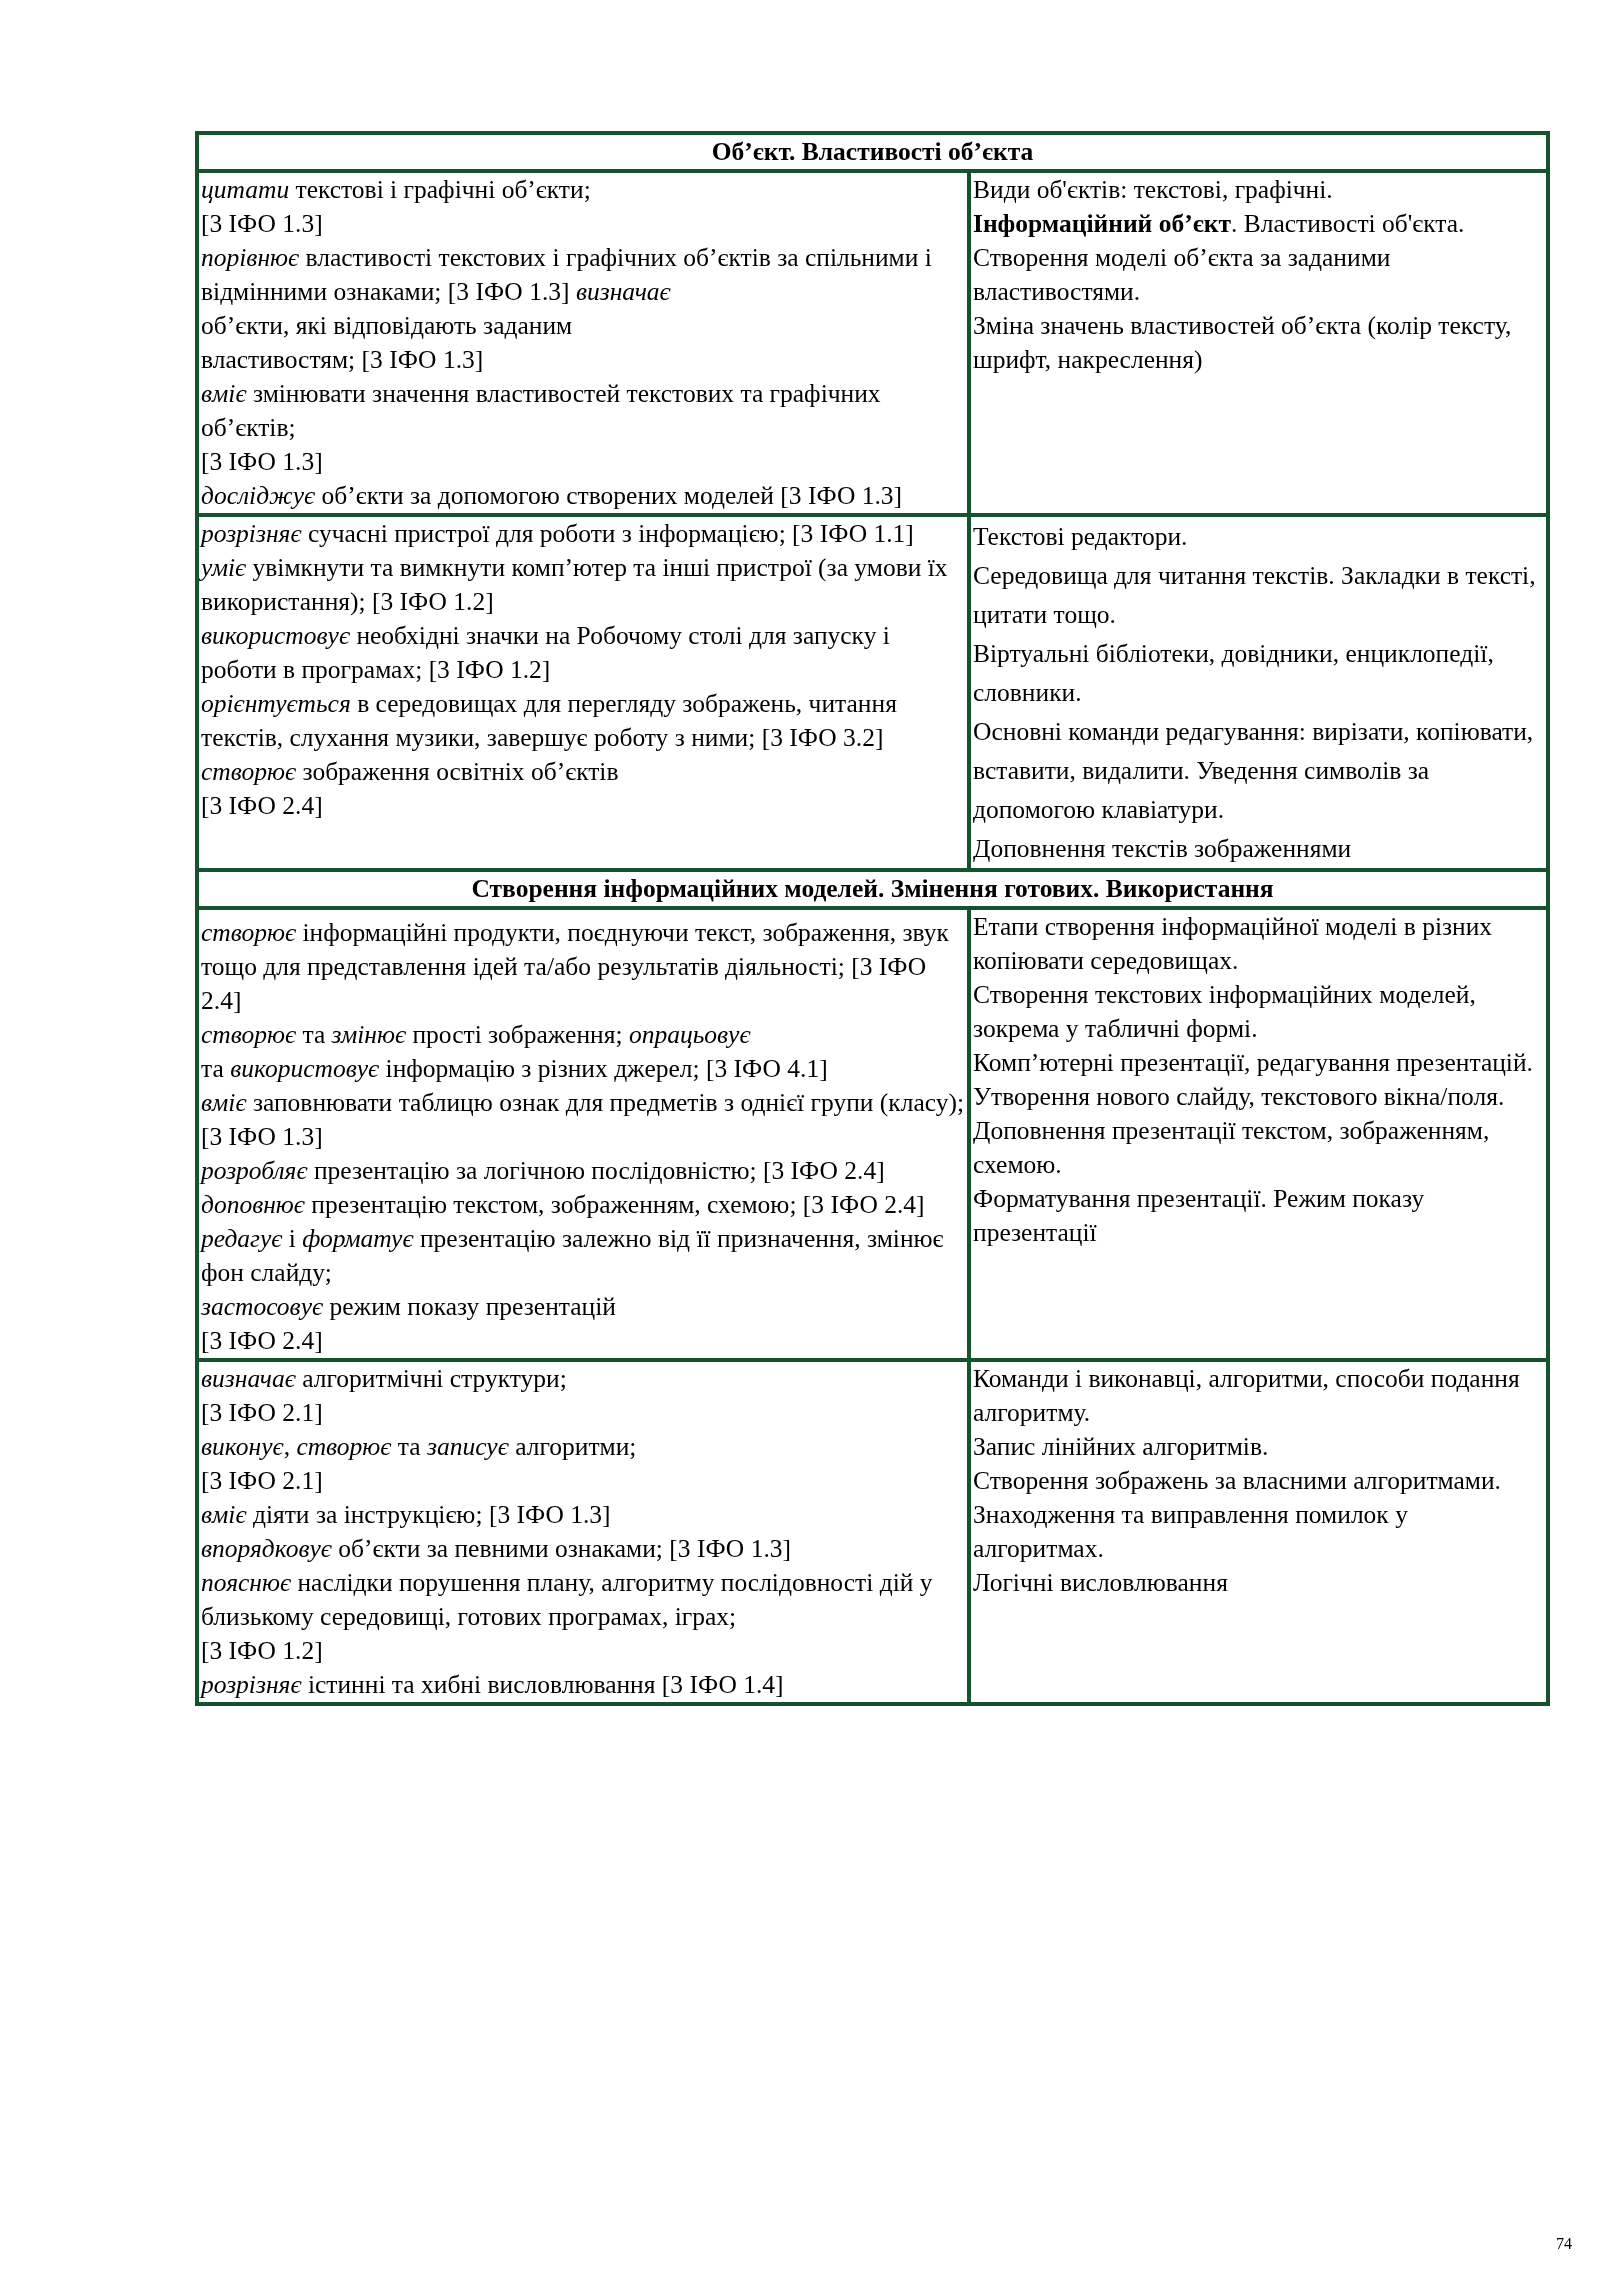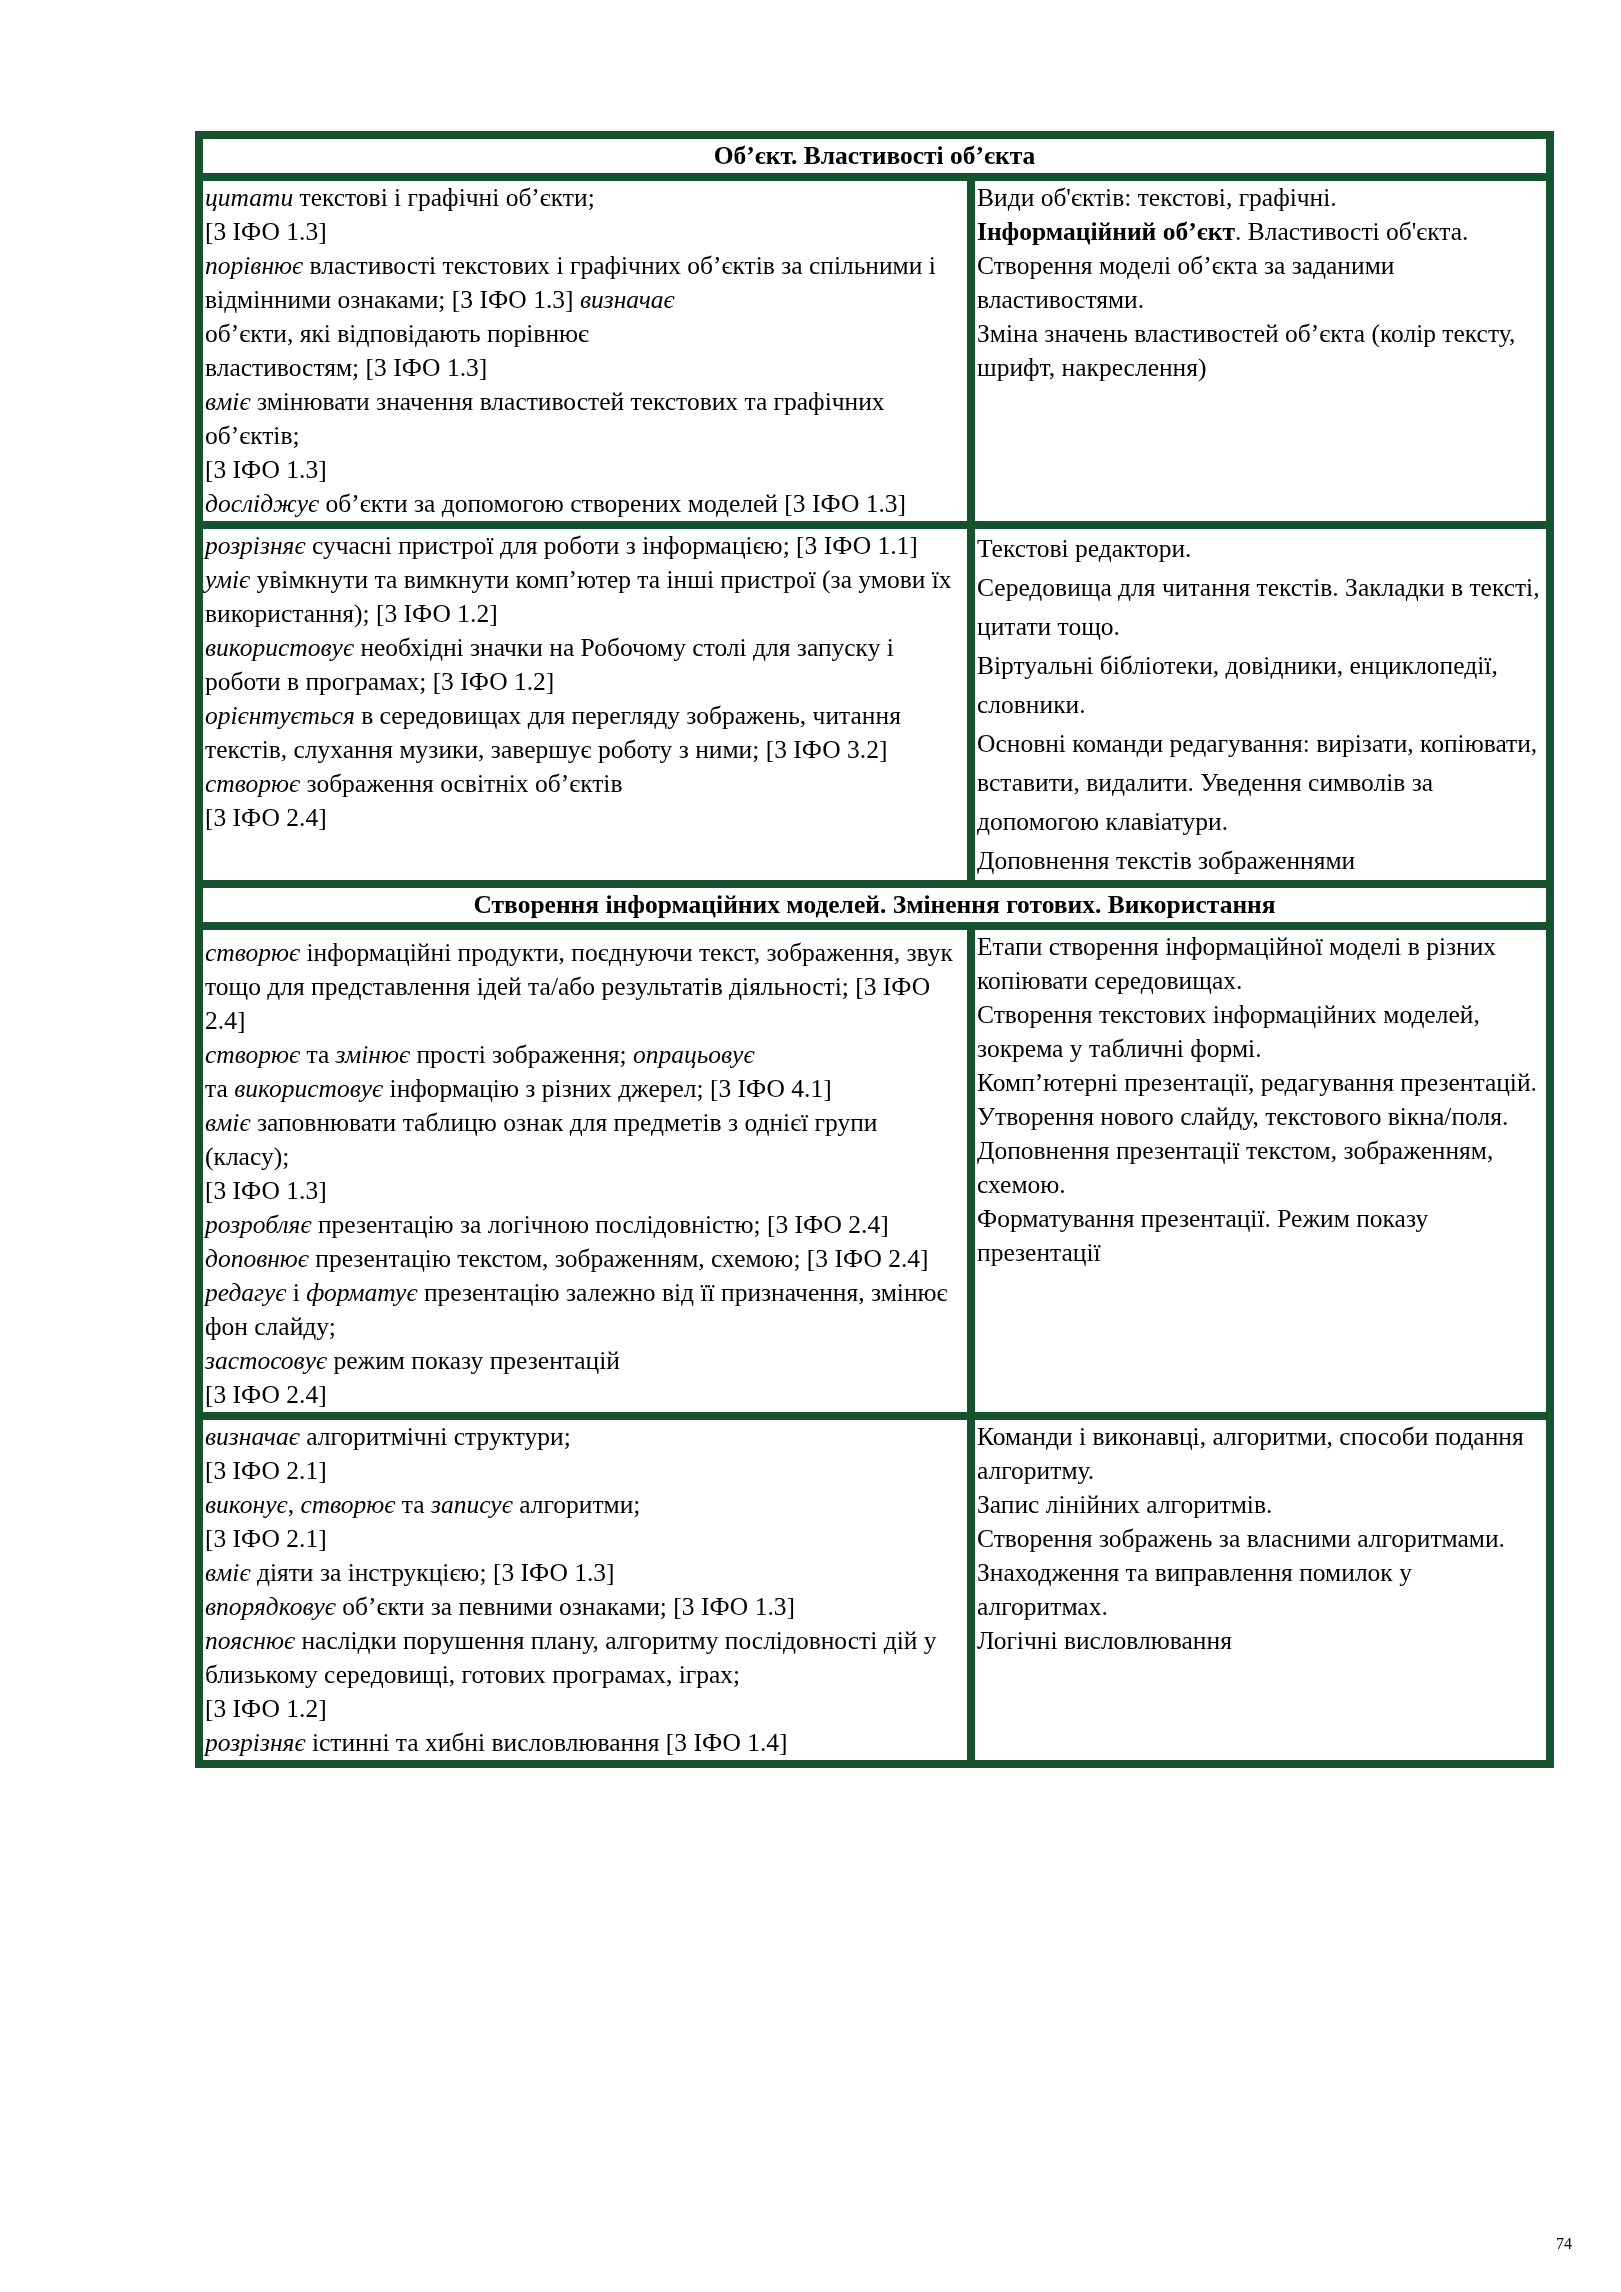--- a/index.html
+++ b/index.html
@@ -7,21 +7,21 @@
     width: 1621px; height: 2293px; position: relative;
     font-family: "Liberation Serif", "DejaVu Serif", serif;
     color: #000;
   }
   .page-table {
     position: absolute; left: 195px; top: 131px; width: 1352px;
     border-collapse: collapse; table-layout: fixed;
     font-size: 25.5px; line-height: 34px;
   }
   .page-table td {
-    border: 8px solid #14532d;
+    border: 4px solid #14532d;
     vertical-align: top;
     padding: 0 2px;
   }
   .page-table col.c1 { width: 772px; }
   .page-table col.c2 { width: 579px; }
   td.section-head {
     text-align: center; font-weight: bold; height: 34px; line-height: 34px;
     padding: 0;
   }
   .item { display: block; }
@@ -44,21 +44,21 @@
     </colgroup>
   <tbody id="table-body">
       <tr>
         <td colspan="2" class="section-head">Об’єкт. Властивості об’єкта</td>
       </tr>
       <tr>
         <td>
           <span class="item"><i>цитати</i><span> текстові і графічні об’єкти;</span></span>
           <span class="item"><span>[3 ІФО 1.3]</span></span>
           <span class="item"><i>порівнює</i><span> властивості текстових і графічних об’єктів за спільними і відмінними ознаками; [3 ІФО 1.3] </span><i>визначає</i></span>
-          <span class="item"><span>об’єкти, які відповідають порівнює</span></span>
+          <span class="item"><span>об’єкти, які відповідають заданим</span></span>
           <span class="item"><span>властивостям; [3 ІФО 1.3]</span></span>
           <span class="item"><i>вміє</i><span> змінювати значення властивостей текстових та графічних об’єктів;</span></span>
           <span class="item"><span>[3 ІФО 1.3]</span></span>
           <span class="item"><i>досліджує</i><span> об’єкти за допомогою створених моделей [3 ІФО 1.3]</span></span>
         </td>
         <td>
           <span class="content-line"><span>Види об'єктів: текстові, графічні.</span></span>
           <span class="content-line"><b>Інформаційний об’єкт</b><span>. Властивості об'єкта. Створення моделі об’єкта за заданими властивостями.</span></span>
           <span class="content-line"><span>Зміна значень властивостей об’єкта (колір тексту, шрифт, накреслення)</span></span>
         </td>

